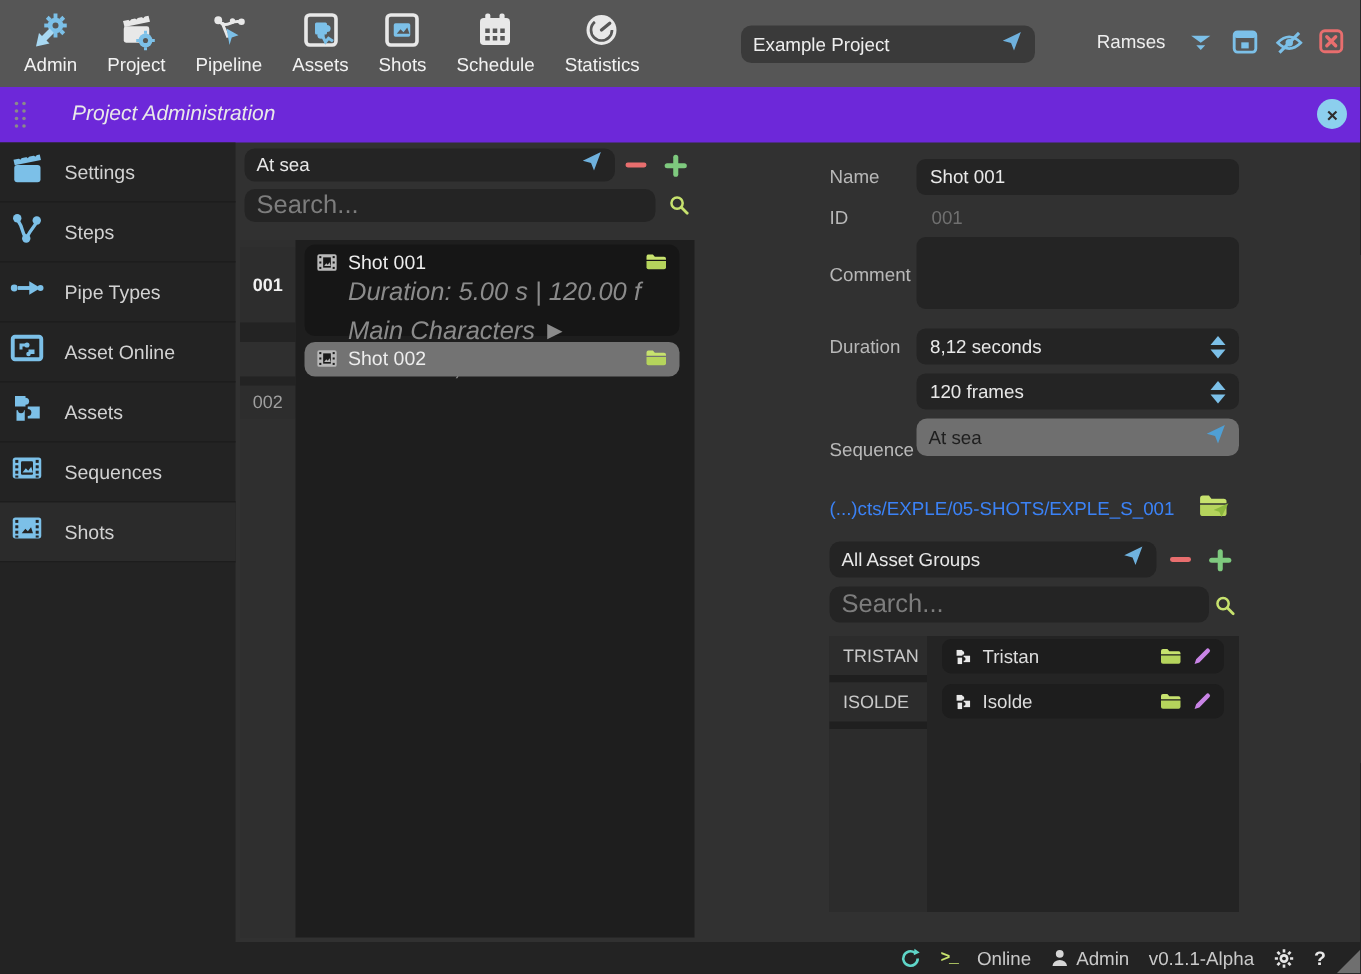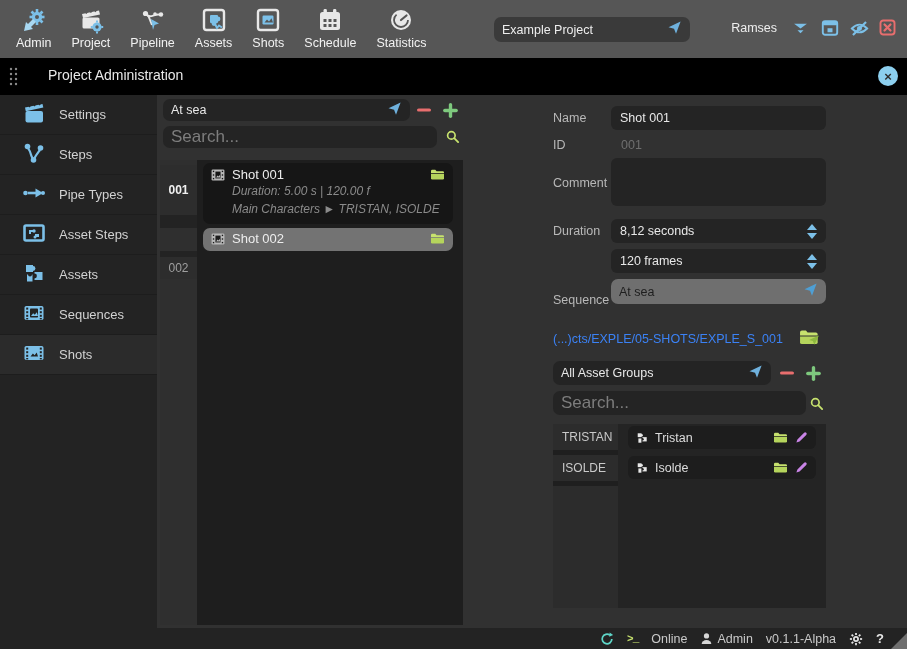--- a/index.html
+++ b/index.html
@@ -13,28 +13,28 @@
   .tb-btn { display:flex; flex-direction:column; align-items:center; justify-content:flex-start; padding:3px 10px 2px; cursor:pointer; }
   .tb-btn svg { width:28px; height:28px; display:block; }
   .tb-btn .tb-label { font-size:12.5px; color:#f2f2f2; margin-top:2px; white-space:nowrap; }
   .project-combo { position:absolute; left:494px; top:17px; width:196px; height:25px; background:#3a3a3a; border-radius:7px; display:flex; align-items:center; padding:0 8px; cursor:pointer; }
   .project-combo .combo-text { flex:1; font-size:12.5px; color:#eeeeee; }
   .tb-right { position:absolute; right:10px; top:19px; display:flex; align-items:center; gap:11px; }
   .tb-user { font-size:12.5px; color:#eeeeee; margin-right:4px; }
   .tb-ico { width:18px; height:18px; display:block; cursor:pointer; }
 
   
-  .titlebar { position:absolute; left:0; top:58px; width:907px; height:37px; background:#000000; }
+  .titlebar { position:absolute; left:0; top:58px; width:907px; height:37px; background:#6d28d9;font-style:italic; }
   .grip { position:absolute; left:8px; top:8px; }
   .title-text { position:absolute; left:48px; top:9px; font-size:14px; color:#e9e9e9; }
   .close-circle { position:absolute; right:9px; top:8px; width:20px; height:20px; border-radius:50%; background:#8ccfee; color:#2e2e2e; font-size:13px; font-weight:bold; display:flex; align-items:center; justify-content:center; cursor:pointer; line-height:1; }
 
   
   .sidebar { position:absolute; left:0; top:95px; width:157px; height:533px; background:#232323; }
-  .side-item { height:40px; display:flex; align-items:center; padding-left:22px; gap:13px; border-bottom:1px solid #1d1d1d; cursor:pointer; }
+  .side-item { height:40px; display:flex; align-items:center; padding-left:6px; gap:13px; border-bottom:1px solid #1d1d1d; cursor:pointer; }
   .side-item svg { width:24px; height:24px; flex:0 0 auto; }
   .side-item .side-label { font-size:13px; color:#d2d2d2; }
   .side-item.selected { background:#2b2b2b; }
 
   
   .middle { position:absolute; left:157px; top:95px; width:383px; height:533px; }
   .combo { background:#242424; border-radius:7px; display:flex; align-items:center; padding:0 8px; cursor:pointer; }
   .combo .combo-text { flex:1; font-size:12.5px; color:#e8e8e8; }
   .combo.light { background:#6f6f6f; }
   .combo.light .combo-text { color:#1e1e1e; }
@@ -49,21 +49,21 @@
   .shot-viewport { position:absolute; left:40px; top:65px; width:266px; height:465px; background:#1e1e1e; }
   .id-col { position:absolute; left:3px; top:65px; width:37px; height:465px; background:#2f2f2f; }
   .id-cell { position:absolute; left:0; width:37px; background:#2d2d2d; display:flex; align-items:center; justify-content:center; font-size:12px; color:#9f9f9f; }
   .id-cell.current { color:#f0f0f0; font-weight:bold; }
   .id-gap { position:absolute; left:0; width:37px; background:#232323; }
   .shot-card { position:absolute; left:6px; width:250px; border-radius:7px; cursor:pointer; }
   .shot-card .card-head { display:flex; align-items:center; gap:7px; padding:4px 8px 1px 8px; }
   .shot-card .card-title { flex:1; font-size:13px; color:#ededed; }
   .shot-card svg.film { width:14px; height:12px; }
   .shot-card svg.folder { width:15px; height:13px; cursor:pointer; }
-  .card-sub { font-size:12px; font-style:italic; color:#8b8b8b; padding:0 8px 1px 29px; line-height:1.45; }
+  .card-sub { font-size:17px; font-style:italic; color:#8b8b8b; padding:0 8px 1px 29px; line-height:1.45; }
 
   
   .detail { position:absolute; left:540px; top:95px; width:367px; height:533px; }
   .fld-label { position:absolute; left:13px; font-size:12.5px; color:#b8b8b8; }
   .field { position:absolute; left:71px; width:215px; background:#242424; border:none; border-radius:6px; font-family:"Liberation Sans",sans-serif; font-size:12.5px; color:#e8e8e8; padding:0 9px; }
   .spinner { position:absolute; left:71px; width:215px; height:24px; background:#242424; border-radius:6px; display:flex; align-items:center; padding:0 9px; }
   .spinner .spin-text { flex:1; font-size:12.5px; color:#e8e8e8; }
   .spin-arrows { display:flex; flex-direction:column; gap:3px; align-items:center; cursor:pointer; }
   .tri-up { width:0; height:0; border-left:5px solid transparent; border-right:5px solid transparent; border-bottom:6px solid #7cc0e8; }
   .tri-down { width:0; height:0; border-left:5px solid transparent; border-right:5px solid transparent; border-top:6px solid #7cc0e8; }
@@ -301,21 +301,21 @@
     </div>
 
     <div class="side-item">
       <span><svg viewBox="0 0 24 24" width="24" height="24">
         <rect x="2.5" y="4.5" width="19" height="15" rx="1.5" fill="none" stroke="#7cc0e8" stroke-width="2.6"></rect>
         <path d="M7 9 h4 v2 h-2 v2 h-2 z" fill="#7cc0e8"></path>
             <circle cx="12" cy="10" r="1.7" fill="#7cc0e8"></circle>
         <path d="M13 13 h4 v3 h-4 z" fill="#7cc0e8"></path>
             <circle cx="13" cy="16" r="1.5" fill="#7cc0e8"></circle>
       </svg></span>
-      <span class="side-label">Asset Steps</span>
+      <span class="side-label">Asset Online</span>
     </div>
 
     <div class="side-item">
       <span><svg viewBox="0 0 24 24" width="24" height="24">
         <g fill="#7cc0e8">
           <path d="M4 4 h7 v7 h-7 z"></path>
               <circle cx="11" cy="7.5" r="2.4"></circle>
           <path d="M12.5 11 h8 v8 h-8 z"></path>
               <circle cx="12.5" cy="15" r="2.4" fill="#232323"></circle>
           <path d="M5 13.5 h5.5 v7 h-5.5 z"></path>

